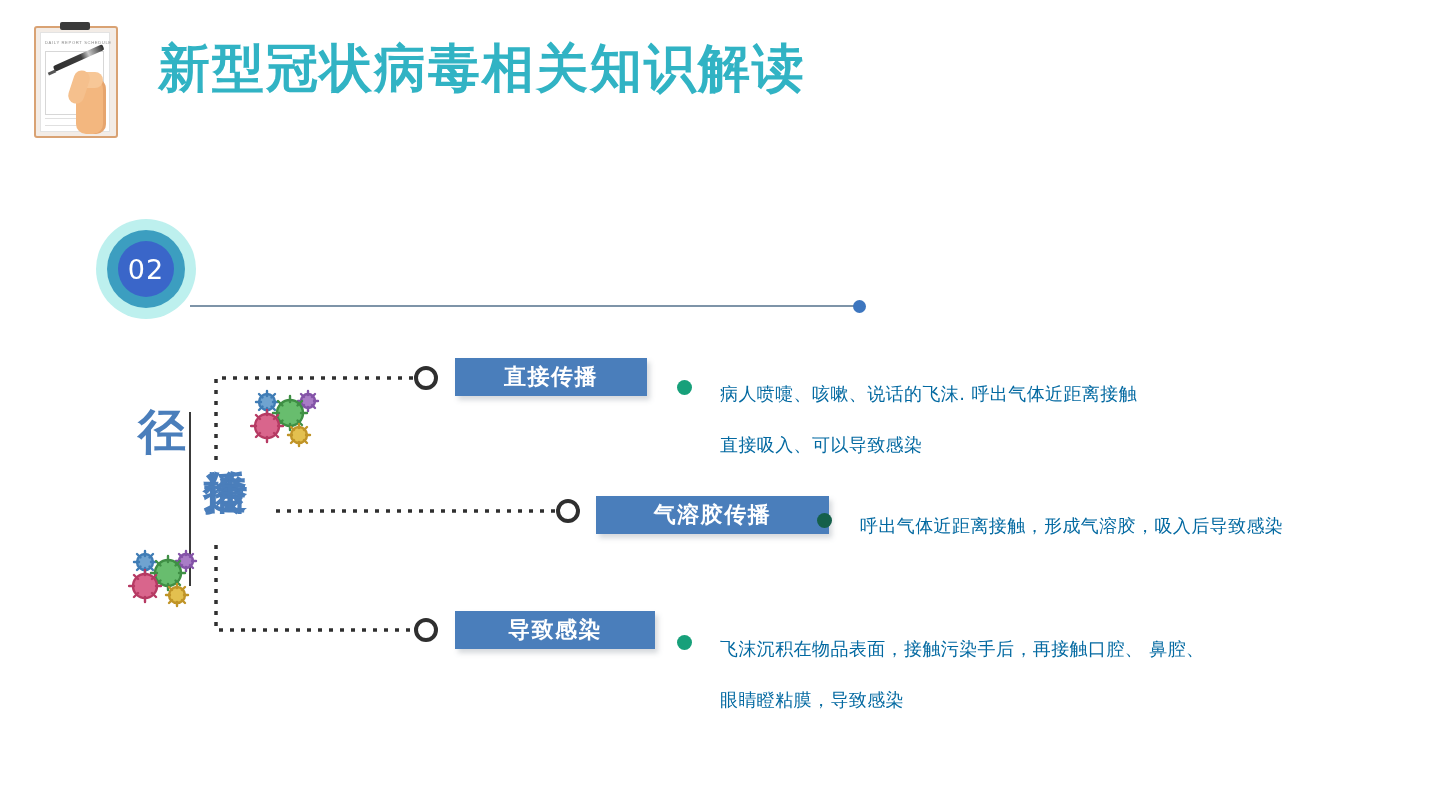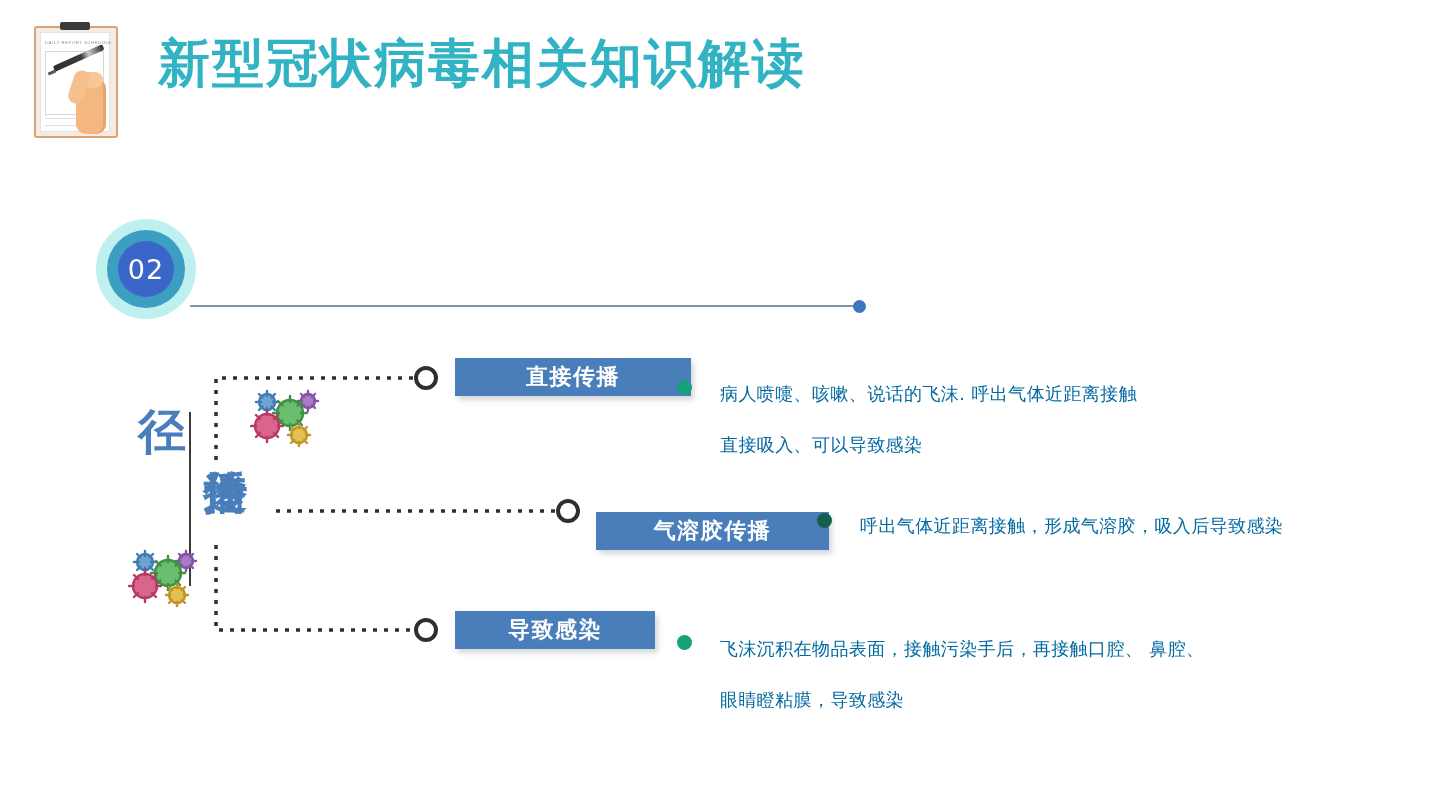--- a/index.html
+++ b/index.html
@@ -38,21 +38,21 @@
     background:#f7c797;border-radius:10px;}
   .pen{position:absolute;left:-16px;top:8px;width:54px;height:6px;
     background:linear-gradient(90deg,#2e2e2e 0%,#3d3d3d 55%,#c9c9c9 70%,#2b2b2b 100%);
     border-radius:2px;transform:rotate(-24deg);transform-origin:left center;}
   .pen-tip{position:absolute;left:-22px;top:13px;width:8px;height:3px;
     background:#555;transform:rotate(-24deg);}
 
   #title{position:absolute;left:158px;top:42px;
     font-size:52px;font-weight:bold;color:#31b3c4;letter-spacing:2px;
     white-space:nowrap;line-height:1;
-    font-family:Liberation Mono, monospace;}
+    font-family:Liberation Sans, sans-serif;}
 
   
   #sec-badge{position:absolute;left:96px;top:219px;width:100px;height:100px;}
   .ring-out{position:absolute;left:0;top:0;width:100px;height:100px;
     border-radius:50%;background:#bdf0ee;}
   .ring-mid{position:absolute;left:11px;top:11px;width:78px;height:78px;
     border-radius:50%;background:#3c9ec0;}
   .ring-in{position:absolute;left:22px;top:22px;width:56px;height:56px;
     border-radius:50%;background:#3a66c9;}
   #sec-num{position:absolute;left:22px;top:22px;width:56px;height:56px;
@@ -86,22 +86,22 @@
   
   #tree{position:absolute;left:0;top:0;width:1440px;height:810px;}
 
   
   .row-label{position:absolute;height:38px;
     background:#4a7ebb;
     box-shadow:3px 4px 5px rgba(120,130,140,.30);
     display:flex;align-items:center;justify-content:center;
     color:#ffffff;font-size:22px;font-weight:bold;letter-spacing:1.5px;
     font-family:"DejaVu Sans","Liberation Sans",sans-serif;}
-  #label-1{left:455px;top:358px;width:236px;}
-  #label-2{left:596px;top:512px;width:233px;}
+  #label-1{left:455px;top:358px;width:192px;}
+  #label-2{left:596px;top:496px;width:233px;}
   #label-3{left:455px;top:611px;width:200px;}
 
   .ring-node{position:absolute;width:24px;height:24px;border-radius:50%;
     background:#ffffff;border:4px solid #2f2f2f;box-sizing:border-box;}
   #node-1{left:414px;top:366px;}
   #node-2{left:556px;top:499px;}
   #node-3{left:414px;top:618px;}
 
   .bullet{position:absolute;width:15px;height:15px;border-radius:50%;}
   #bul-1{left:677px;top:380px;background:#17a07a;}

